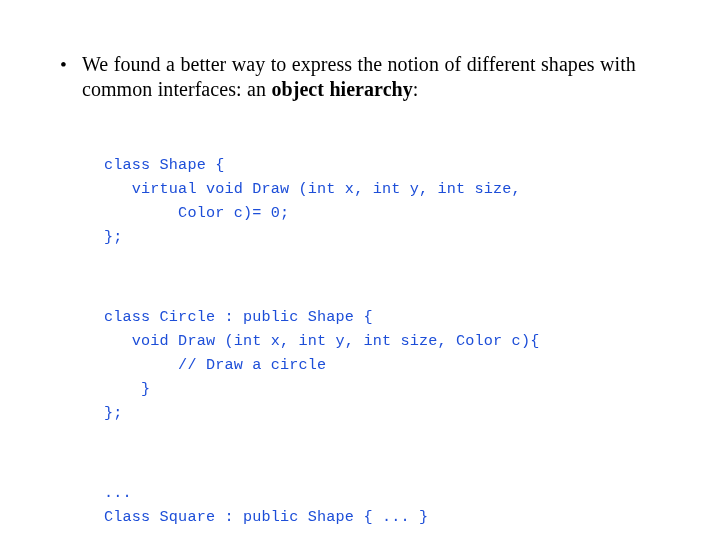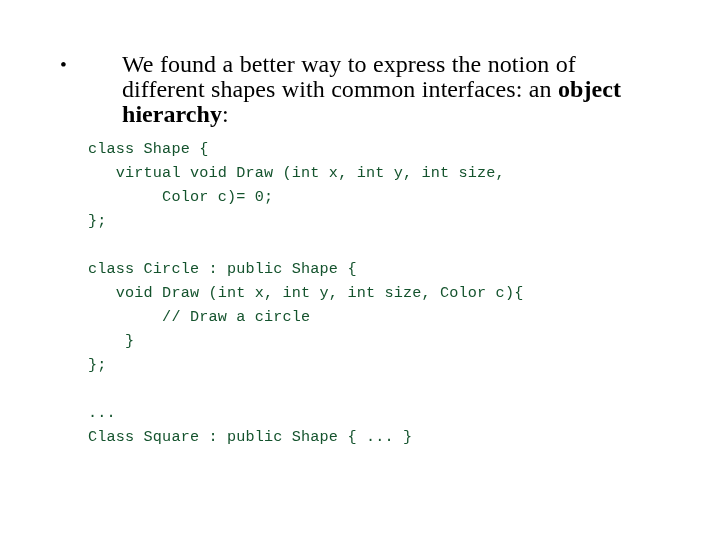--- a/index.html
+++ b/index.html
@@ -42,45 +42,44 @@
     font-size: 19.5px;
     line-height: 25px;
     color: #000000;
     text-align: left;
     padding-left: 4px;
     box-sizing: border-box;
   }
   .bullet-text {
     flex: 1 1 auto;
     font-family: "Liberation Serif", "DejaVu Serif", serif;
-    font-size: 24px;
+    font-size: 20px;
     line-height: 25px;
     color: #000000;
     letter-spacing: 0.05px;
     word-spacing: 0.4px;
-    margin-left: 40px;
   }
   .bullet-text .strong {
     font-weight: bold;
   }
 
   
   .code-area {
     position: absolute;
     left: 88px;
     top: 137px;
     width: 600px;
   }
   .code-block {
     font-family: "Liberation Mono", "DejaVu Sans Mono", monospace;
     font-size: 15.2px;
     line-height: 24px;
-    color: #14532d;
+    color: #1d4ed8;
     white-space: pre;
-    margin: 0;
+    margin: 16px;
     letter-spacing: 0.15px;
   }
   .code-gap {
     height: 24px;
   }
 </style>
 </head>
 <body>
 
 <div class="slide">

